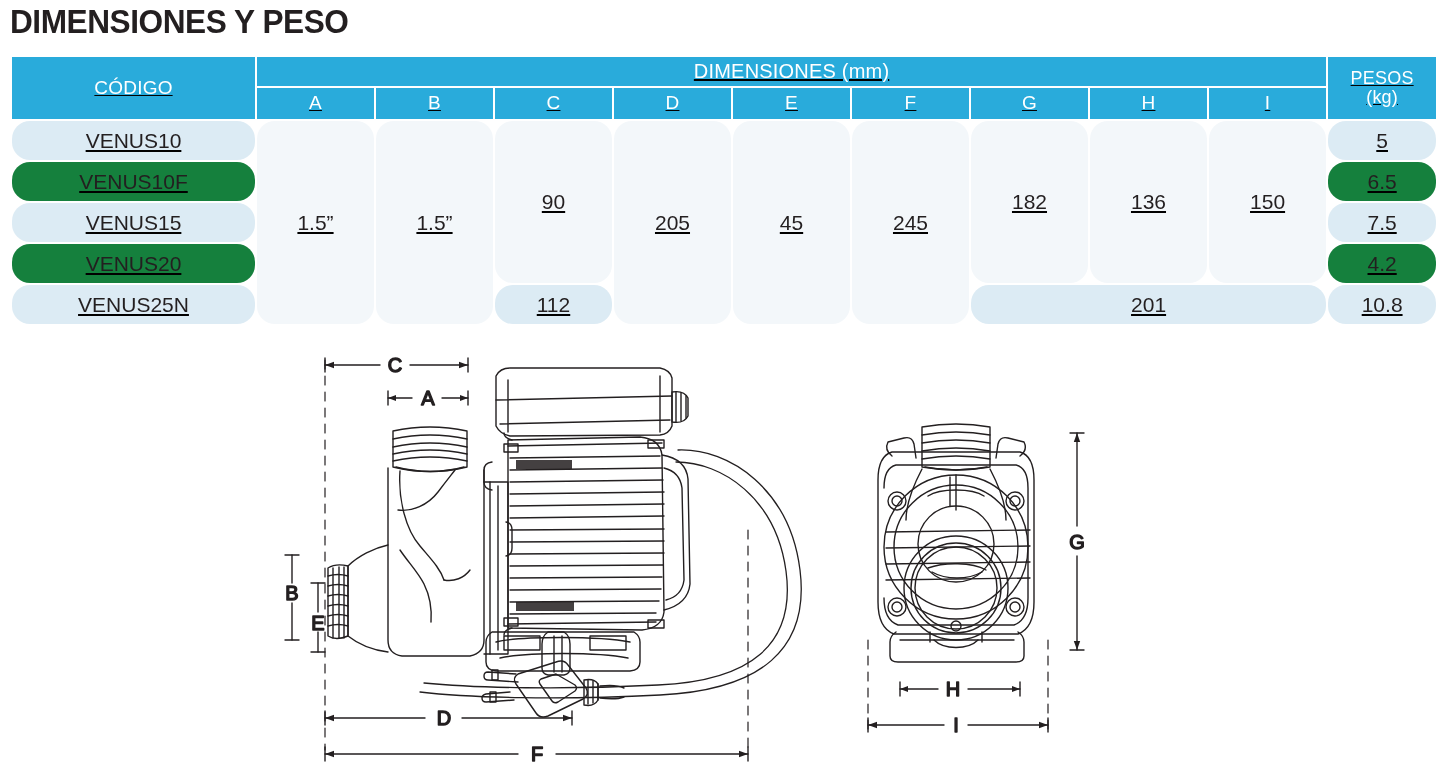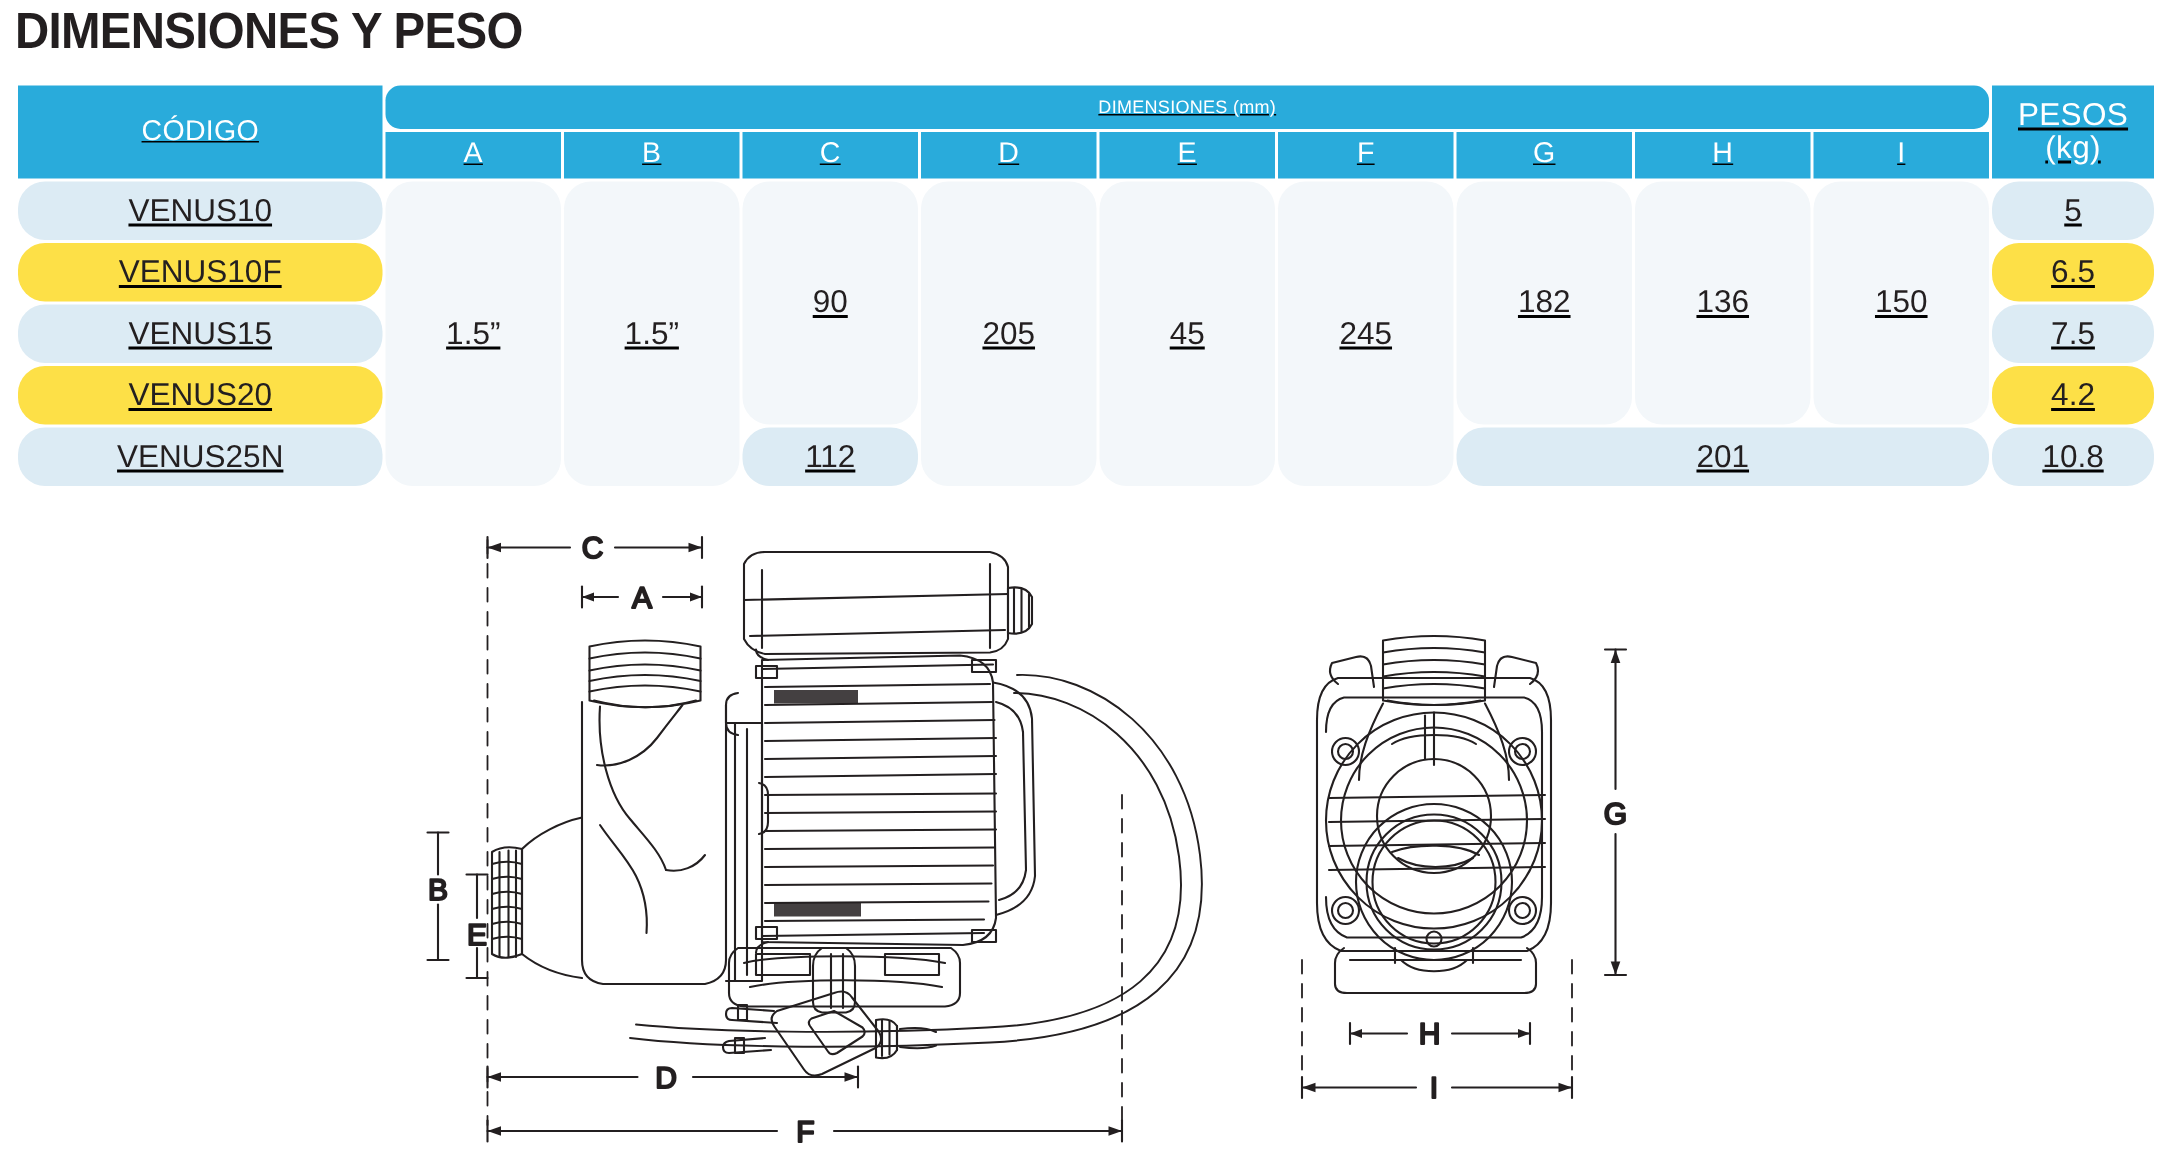--- a/index.html
+++ b/index.html
@@ -41,32 +41,32 @@
     font-weight:normal;
   }
   .hdr{
     background:#29abdb;
     color:#ffffff;
     font-weight:bold;
     font-size:19px;
     letter-spacing:0.2px;
   }
   .hdr-codigo{ font-size:19px; height:62px;}
-  .hdr-dim{ font-size:12px; height:28px;border-radius:10px;}
+  .hdr-dim{ font-size:20px; height:28px;}
   .hdr-letter{ font-size:19px; height:30px;}
-  .hdr-pesos{ font-size:21px; line-height:1.05; height:62px;}
+  .hdr-pesos{ font-size:18px; line-height:1.05; height:62px;}
 
   .cell{
     font-size:21px;
     color:#231f20;
     height:39px;
     border-radius:18px;
   }
   .row-alt{ background:#dcebf4; }
-  .row-norm{ background:#fde047; }
+  .row-norm{ background:#15803d; }
   .code-cell{
     text-align:left;
     padding-left:10px;
     font-size:21px;
     color:#231f20;
   }
   .blank{ background:#f3f7fa; }
 
   
   .drawing{

